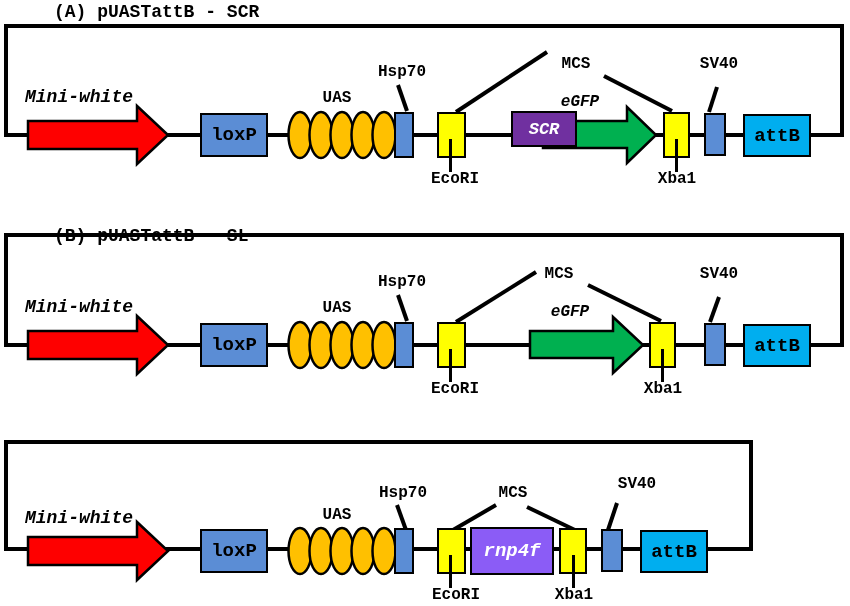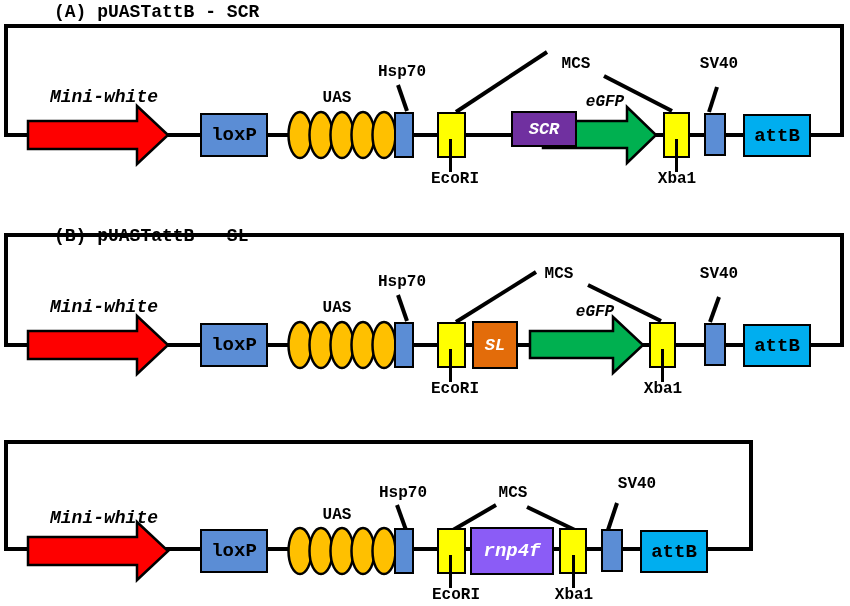--- a/index.html
+++ b/index.html
@@ -9,21 +9,21 @@
   }
   .panel { position:absolute; left:0; width:850px; }
   .panel > svg { position:absolute; left:0; top:0; }
   svg rect.bb { fill:none; stroke:#000; stroke-width:4; }
   svg line { stroke:#000; stroke-width:4; }
   svg polygon { stroke:#000; stroke-width:2.5; stroke-linejoin:miter; }
   svg ellipse { stroke:#000; stroke-width:2.5; }
   .ptitle { position:absolute; font-size:18px; font-weight:bold; color:#000; white-space:nowrap; }
   .lbl { position:absolute; font-size:16px; font-weight:bold; color:#000;
          white-space:nowrap; transform:translateX(-50%); }
-  .lbl.it { font-style:italic;margin-left:25px; }
+  .lbl.it { font-style:italic; }
   .lbl.mini { font-size:18px; }
   .box { position:absolute; box-sizing:border-box; border:2.5px solid #000;
          display:flex; align-items:center; justify-content:center;
          font-weight:bold; color:#000;text-align:right; }
   .f19 { font-size:19px; }
   .f17 { font-size:17px; }
   .white-it { color:#ffffff; font-style:italic; }
   .vconn { position:absolute; width:3px; background:#000; }
 </style>
 </head>
@@ -83,21 +83,20 @@
       <ellipse cx="384" cy="145" rx="11.5" ry="23" fill="#FFC000"></ellipse>
     </svg>
 
     <div class="ptitle" style="left:54px;top:26px">(B) pUASTattB - SL</div>
     <div class="lbl it mini" style="left:79px;top:97px">Mini-white</div>
     <div class="box f19" style="left: 200px; top: 123px; width: 68px; height: 44px; background: rgb(91, 141, 213);">loxP</div>
     <div class="lbl" style="left:337px;top:99px">UAS</div>
     <div class="lbl" style="left:402px;top:73px">Hsp70</div>
     <div class="box" style="left: 394px; top: 122px; width: 20px; height: 46px; background: rgb(91, 141, 213);"></div>
     <div class="box" style="left: 437px; top: 122px; width: 29px; height: 46px; background: rgb(255, 255, 0);"></div>
-    <div class="box f17 white-it" style="left: 472px; top: 121px; width: 46px; height: 48px; background: rgb(227, 108, 10);">SL</div>
     <div class="lbl it" style="left:570px;top:103px">eGFP</div>
     <div class="lbl" style="left:559px;top:65px">MCS</div>
     <div class="box" style="left: 649px; top: 122px; width: 27px; height: 46px; background: rgb(255, 255, 0);"></div>
     <div class="lbl" style="left:719px;top:65px">SV40</div>
     <div class="box" style="left: 704px; top: 123px; width: 22px; height: 43px; background: rgb(91, 141, 213);"></div>
     <div class="box f19" style="left: 743px; top: 124px; width: 68px; height: 43px; background: rgb(0, 174, 239);">attB</div>
     <div class="vconn" style="left:449px;top:149px;height:33px"></div>
     <div class="lbl" style="left:455px;top:180px">EcoRI</div>
     <div class="vconn" style="left:661px;top:149px;height:33px"></div>
     <div class="lbl" style="left:663px;top:180px">Xba1</div>

